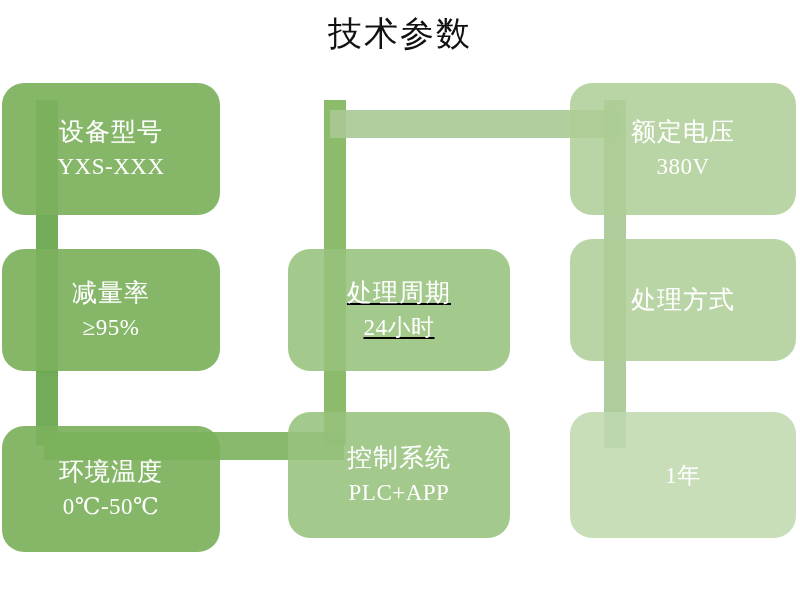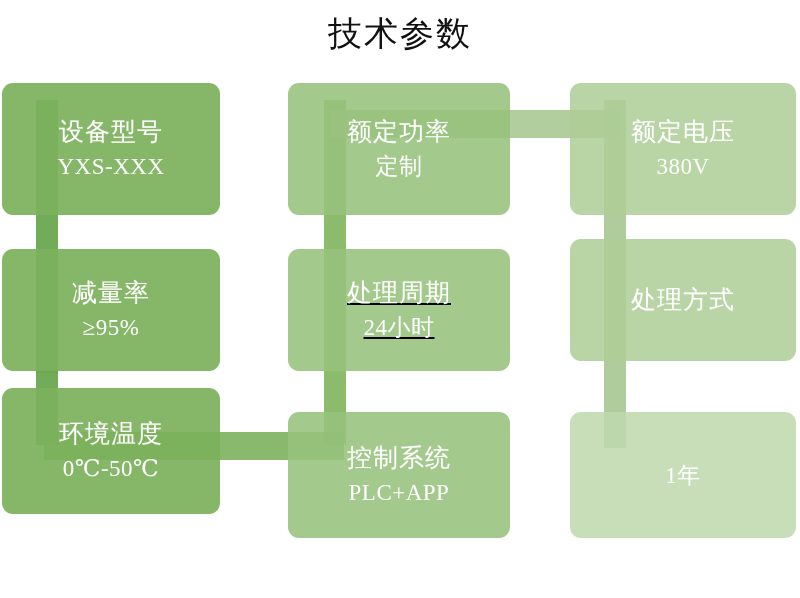--- a/index.html
+++ b/index.html
@@ -43,21 +43,21 @@
   }
   .conn-v-dark   { background: rgba(106,168,79,0.95); }
   .conn-v-mid    { background: rgba(130,181,96,0.92); }
   .conn-v-light  { background: rgba(168,201,148,0.92); }
   .conn-h-dark   { background: rgba(124,177,92,0.90); }
   .conn-h-light  { background: rgba(168,201,148,0.90); }
 
   
   .card {
     position: absolute;
-    border-radius: 11px;
+    border-radius: 22px;
     z-index: 2;
     display: flex;
     flex-direction: column;
     align-items: center;
     justify-content: center;
     box-sizing: border-box;
     padding: 6px 10px;
   }
   .card.tone-1 { background: rgba(124,177,92,0.92); }
   .card.tone-2 { background: rgba(150,193,124,0.88); }
@@ -104,45 +104,41 @@
 
   <div class="connector conn-h-light" style="left:330px; top:110px; width:290px; height:28px;"></div>
 
   <div class="connector conn-h-dark" style="left:44px; top:432px; width:300px; height:28px;"></div>
 
   <div class="card tone-1" style="left:2px; top:83px; width:218px; height:132px;">
     <div class="card-title">设备型号</div>
     <div class="card-value">YXS-XXX</div>
   </div>
 
-  <div class="card tone-2" style="left:288px; top:83px; width:222px; height:132px;">
-    <div class="card-title">额定功率</div>
-    <div class="card-value">定制</div>
-  </div>
 
   <div class="card tone-3" style="left:570px; top:83px; width:226px; height:132px;">
     <div class="card-title">额定电压</div>
     <div class="card-value">380V</div>
   </div>
 
   <div class="card tone-1" style="left:2px; top:249px; width:218px; height:122px;">
     <div class="card-title">减量率</div>
     <div class="card-value">≥95%</div>
   </div>
 
   <div class="card tone-2" style="left:288px; top:249px; width:222px; height:122px;text-decoration:underline;">
     <div class="card-title">处理周期</div>
     <div class="card-value">24小时</div>
   </div>
 
   <div class="card tone-3" style="left:570px; top:239px; width:226px; height:122px;">
     <div class="card-title">处理方式</div>
   </div>
 
-  <div class="card tone-1" style="left:2px; top:388px; width:218px; height:126px;">
+  <div class="card tone-1" style="left:2px; top:426px; width:218px; height:126px;">
     <div class="card-title">环境温度</div>
     <div class="card-value">0℃-50℃</div>
   </div>
 
   <div class="card tone-2" style="left:288px; top:412px; width:222px; height:126px;">
     <div class="card-title">控制系统</div>
     <div class="card-value">PLC+APP</div>
   </div>
 
   <div class="card tone-4" style="left:570px; top:412px; width:226px; height:126px;">

